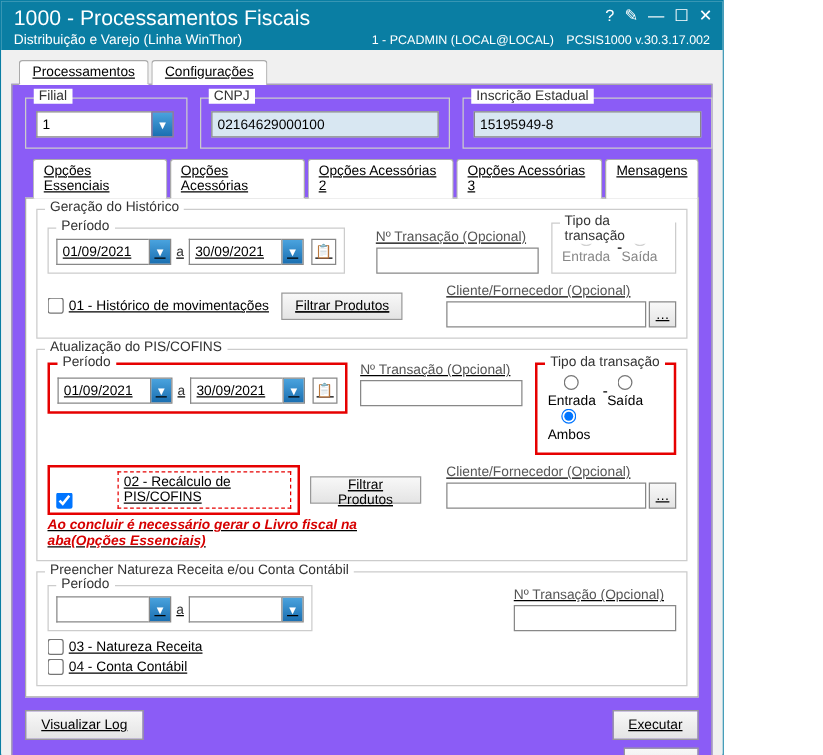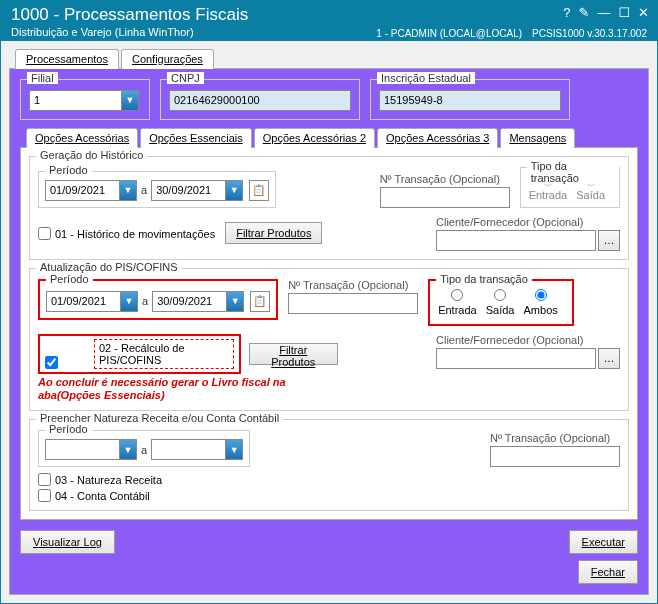--- a/index.html
+++ b/index.html
@@ -1,18 +1,18 @@
 <!DOCTYPE html>
 <html><head>
 <meta charset="utf-8">
 <style>
 * { box-sizing: border-box; margin: 0; padding: 0; }
 body { font-family: "Segoe UI", Tahoma, sans-serif; font-size: 11px; width: 658px; height: 604px; background: #fff; color: #000; overflow: hidden; }
 
-.window { width: 658px; height: 604px; border: 1px solid #0a7ea3; display: flex; flex-direction: column; }
+.window { width: 579px; height: 604px; border: 1px solid #0a7ea3; display: flex; flex-direction: column; }
 
 .titlebar { background: linear-gradient(#0a7ea3, #0a7ea3); color: #fff; height: 44px; padding: 4px 10px 2px 10px; position: relative; }
 .titlebar .title { font-size: 17px; font-weight: 400; }
 .titlebar .subtitle { font-size: 11px; margin-top: 1px; }
 .titlebar .titlebtns { position: absolute; top: 4px; right: 8px; display: flex; gap: 8px; font-size: 13px; }
 .titlebar .titlebtns span { cursor: pointer; }
 .titlebar .statusline { position: absolute; bottom: 2px; right: 10px; font-size: 10px; display: flex; gap: 10px; }
 
 .client { flex: 1; background: #f0f0f0; padding: 8px; position: relative; }
 
@@ -29,21 +29,21 @@
 .inp { height: 21px; border: 1px solid #888; background: #fff; padding: 1px 4px; font-size: 11px; }
 .inpread { background: #d8e7f2; }
 .sel { display: flex; align-items: stretch; }
 .sel input { border-right: none; }
 .sel .dd { width: 18px; height: 21px; border: 1px solid #888; background: linear-gradient(#4aa3de,#1a6fb1); color: #fff; display: flex; align-items: center; justify-content: center; font-size: 9px; cursor: pointer; }
 .calbtn { width: 20px; height: 21px; border: 1px solid #888; background: #fff; display: inline-flex; align-items: center; justify-content: center; font-size: 11px; cursor: pointer; margin-left: 2px; }
 
 .subtabs-row { display: flex; gap: 2px; margin: 8px 0 -1px 6px; position: relative; z-index: 2; }
 .subtab { background: #fff; border: 1px solid #aaa; border-bottom: none; border-radius: 3px 3px 0 0; padding: 3px 8px; font-size: 11px; cursor: pointer; text-decoration: underline; }
 .subtab.active { border-bottom: 1px solid #fff; }
-.subtabs-body { background: #fff; border: 1px solid #aaa; padding: 8px; }
+.subtabs-body { background: #fff; border: 1px solid #aaa; padding: 8px; text-decoration: underline; }
 
 .btn { height: 24px; border: 1px solid #999; background: linear-gradient(#f8f8f8,#e4e4e4); padding: 0 12px; font-size: 11px; cursor: pointer; text-decoration: underline; }
 .btn-sm { height: 22px; padding: 0 10px; }
 .dotsbtn { width: 22px; height: 21px; border: 1px solid #888; background: linear-gradient(#f8f8f8,#e4e4e4); cursor: pointer; font-size: 11px; }
 
 .chk { display: inline-flex; align-items: flex-end; gap: 4px; }
 .chk input { width: 13px; height: 13px; }
 .radio { display: inline-flex; align-items: center; gap: 3px; margin-right: 6px; flex-direction: column; }
 .radio input { width: 12px; height: 12px; }
 
@@ -97,22 +97,22 @@
             <div class="legend">CNPJ</div>
             <input class="inp inpread" style="width: 100%;" readonly="" value="02164629000100">
           </div>
           <div class="fieldset" style="flex:0 0 200px;margin-top:0;">
             <div class="legend">Inscrição Estadual</div>
             <input class="inp inpread" style="width: 100%;" readonly="" value="15195949-8">
           </div>
         </div>
 
         <div class="subtabs-row">
+          <div class="subtab">Opções Essenciais</div>
           <div class="subtab active">Opções Acessórias</div>
-          <div class="subtab">Opções Essenciais</div>
           <div class="subtab">Opções Acessórias 2</div>
           <div class="subtab">Opções Acessórias 3</div>
           <div class="subtab">Mensagens</div>
         </div>
         <div class="subtabs-body">
 
           <div class="fieldset" style="margin-top:0;">
             <div class="legend">Geração do Histórico</div>
             <div style="display:flex;gap:10px;align-items:flex-end;">
               <div class="fieldset" style="margin-top:0;padding:8px 6px 6px 6px;">

